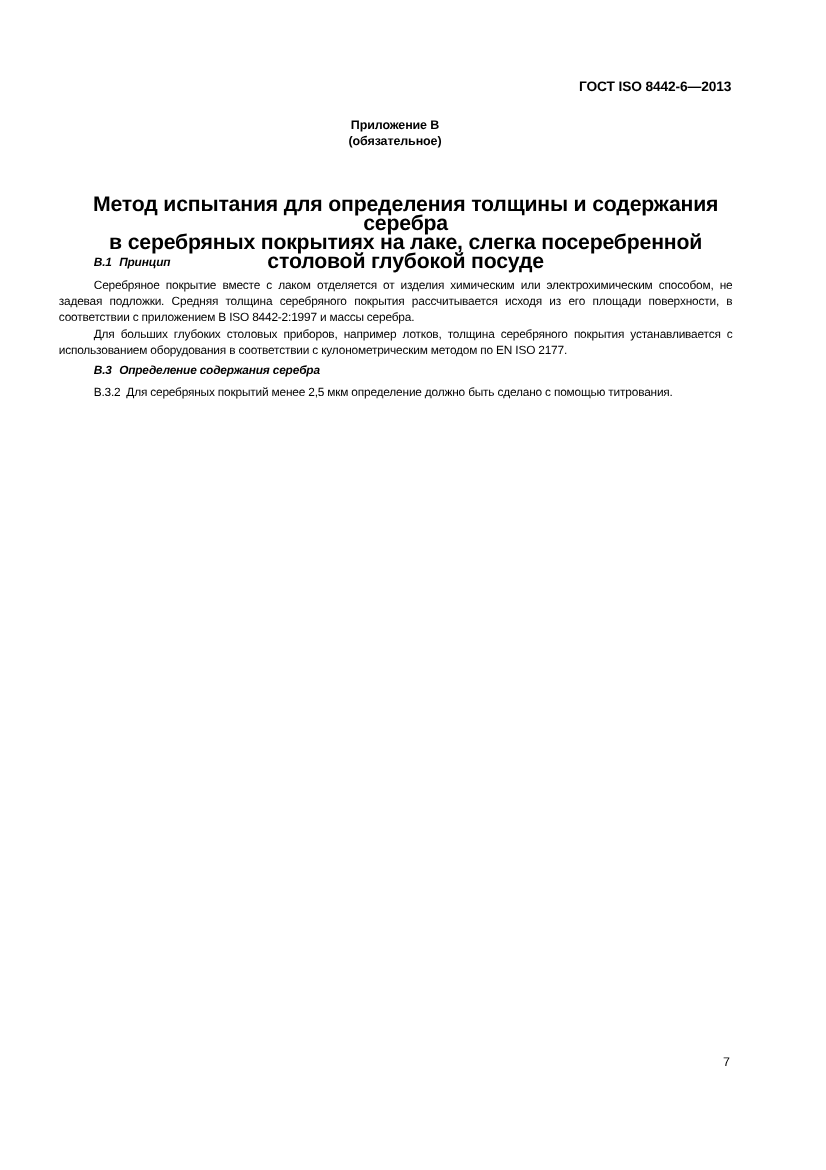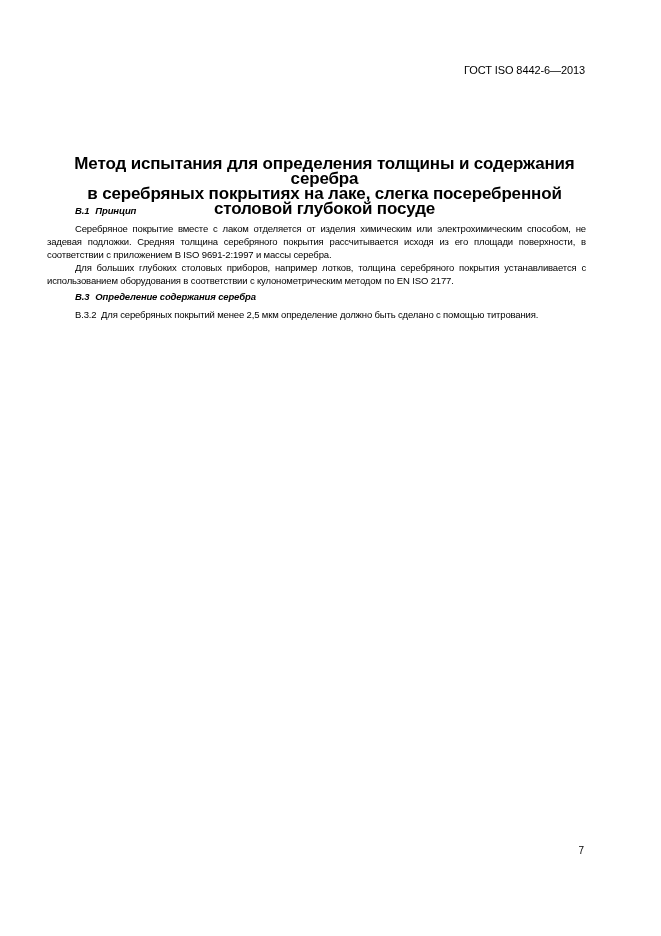--- a/index.html
+++ b/index.html
@@ -15,21 +15,21 @@
     color: #000000;
     font-family: "Liberation Sans", "DejaVu Sans", sans-serif;
     overflow: hidden;
   }
   .doc-code {
     position: absolute;
     top: 64px;
     left: 47px;
     right: 76px;
     text-align: right;
-    font-weight: normal;
+    font-weight: bold;
     font-size: 11px;
     letter-spacing: -0.1px;
     white-space: nowrap;
   }
   .annex-block {
     position: absolute;
     top: 94px;
     left: 47px;
     right: 76px;
     text-align: center;
@@ -81,29 +81,33 @@
     font-size: 10px;
   }
 </style>
 </head>
 <body>
 
 <div class="page">
 
   <div class="doc-code">ГОСТ ISO 8442-6—2013</div>
 
+  <div class="annex-block">
+    <div>Приложение В</div>
+    <div>(обязательное)</div>
+  </div>
 
   <div class="doc-title">
     <div>Метод испытания для определения толщины и содержания серебра</div>
     <div>в серебряных покрытиях на лаке, слегка посеребренной столовой глубокой посуде</div>
   </div>
 
   <div class="sections">
       <div class="sec-heading"><span class="sec-num">В.1</span><span class="sec-title">Принцип</span></div>
-      <p class="para">Серебряное покрытие вместе с лаком отделяется от изделия химическим или электрохимическим способом, не задевая подложки. Средняя толщина серебряного покрытия рассчитывается исходя из его площади поверхности, в соответствии с приложением В ISO 9691-2:1997 и массы серебра.</p>
+      <p class="para">Серебряное покрытие вместе с лаком отделяется от изделия химическим или электрохимическим способом, не задевая подложки. Средняя толщина серебряного покрытия рассчитывается исходя из его площади поверхности, в соответствии с приложением В ISO 8442-2:1997 и массы серебра.</p>
       <p class="para">Для больших глубоких столовых приборов, например лотков, толщина серебряного покрытия устанавливается с использованием оборудования в соответствии с кулонометрическим методом по EN ISO 2177.</p>
       <div class="sec-heading"><span class="sec-num">В.3</span><span class="sec-title">Определение содержания серебра</span></div>
       <p class="para">В.3.2 Для серебряных покрытий менее 2,5 мкм определение должно быть сделано с помощью титрования.</p>
     </div>
 
   <div class="page-number">7</div>
 
 </div>
 
 </body></html>

